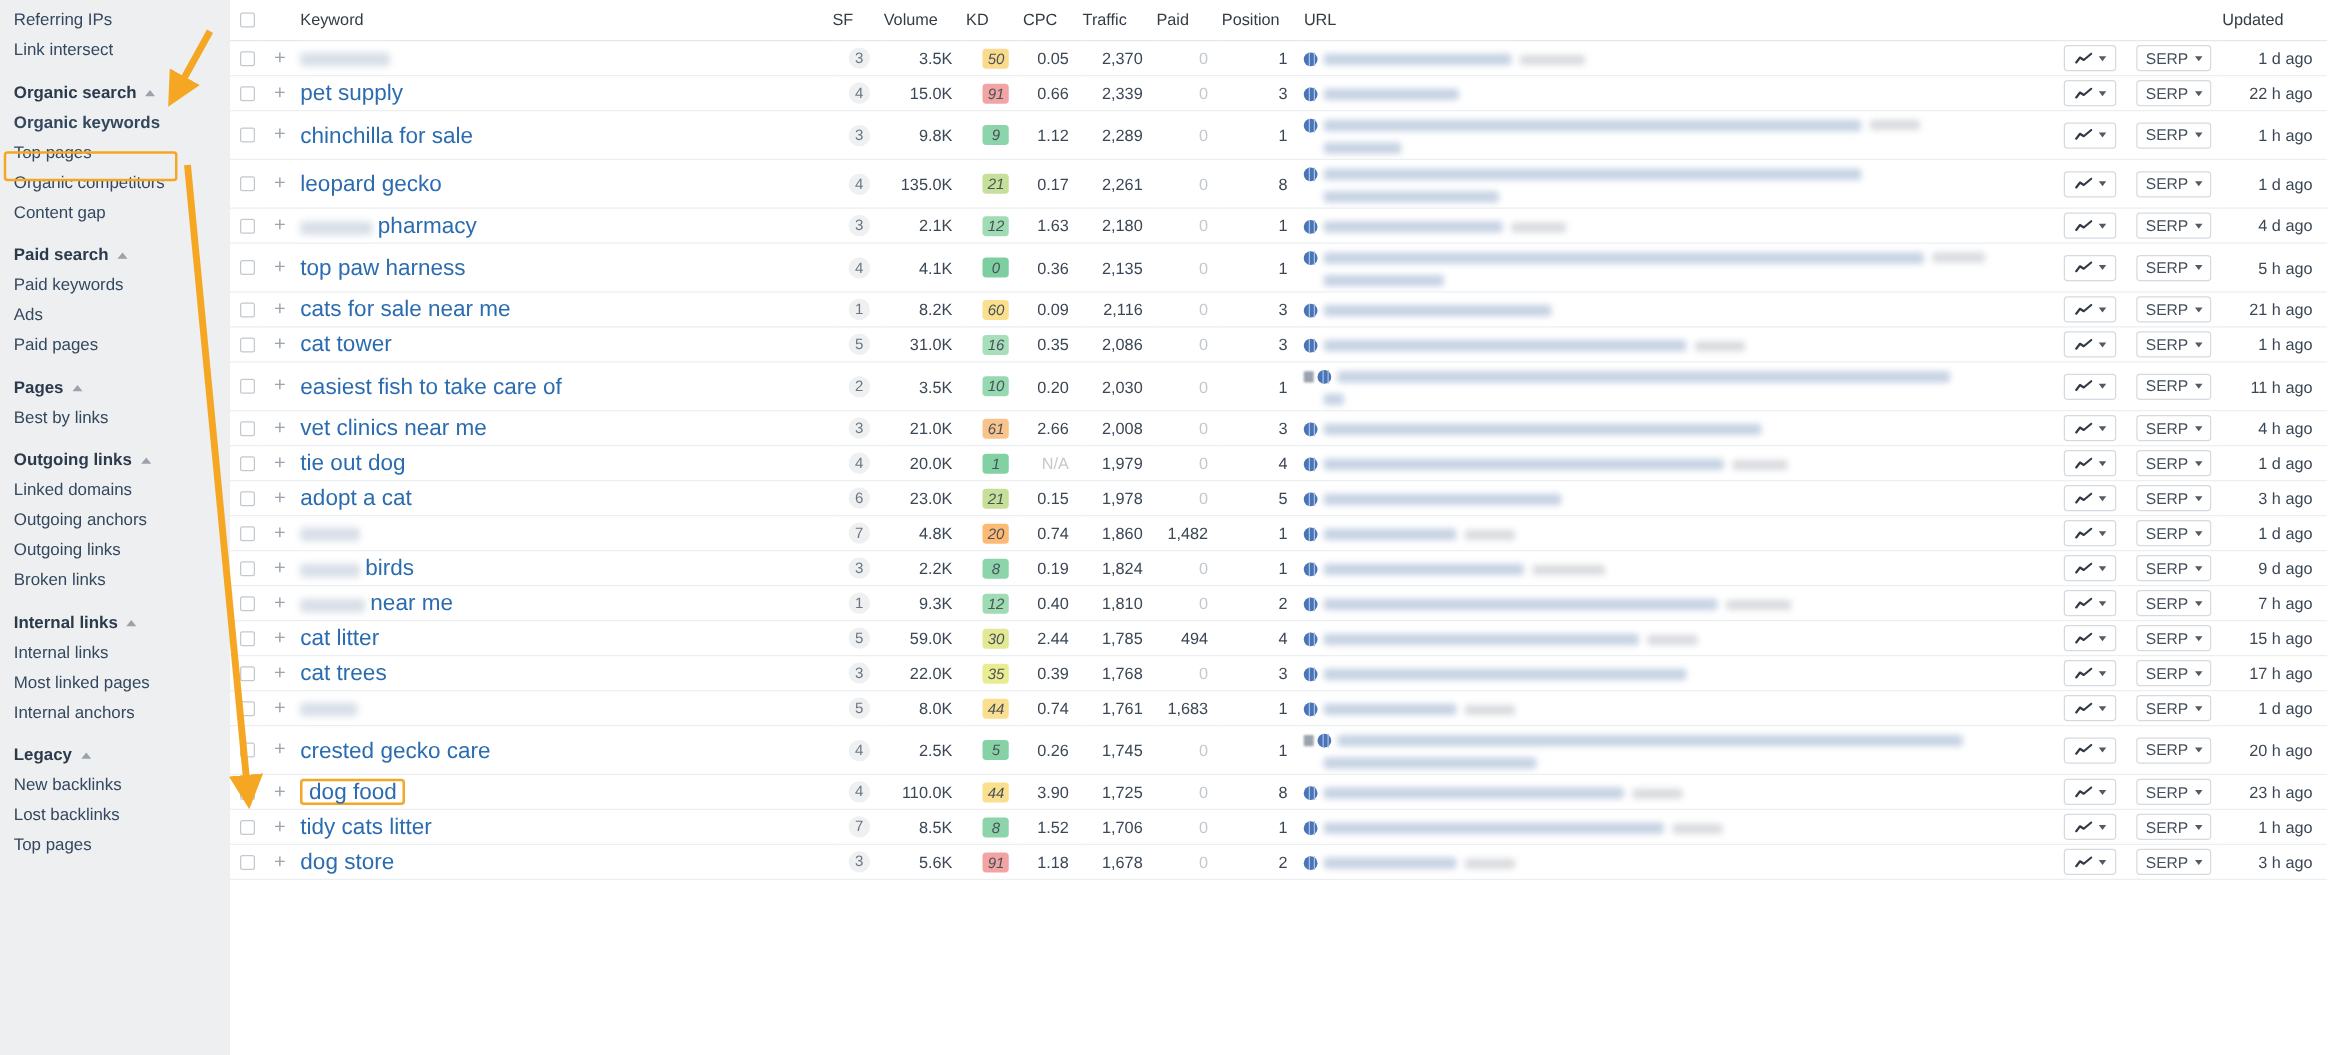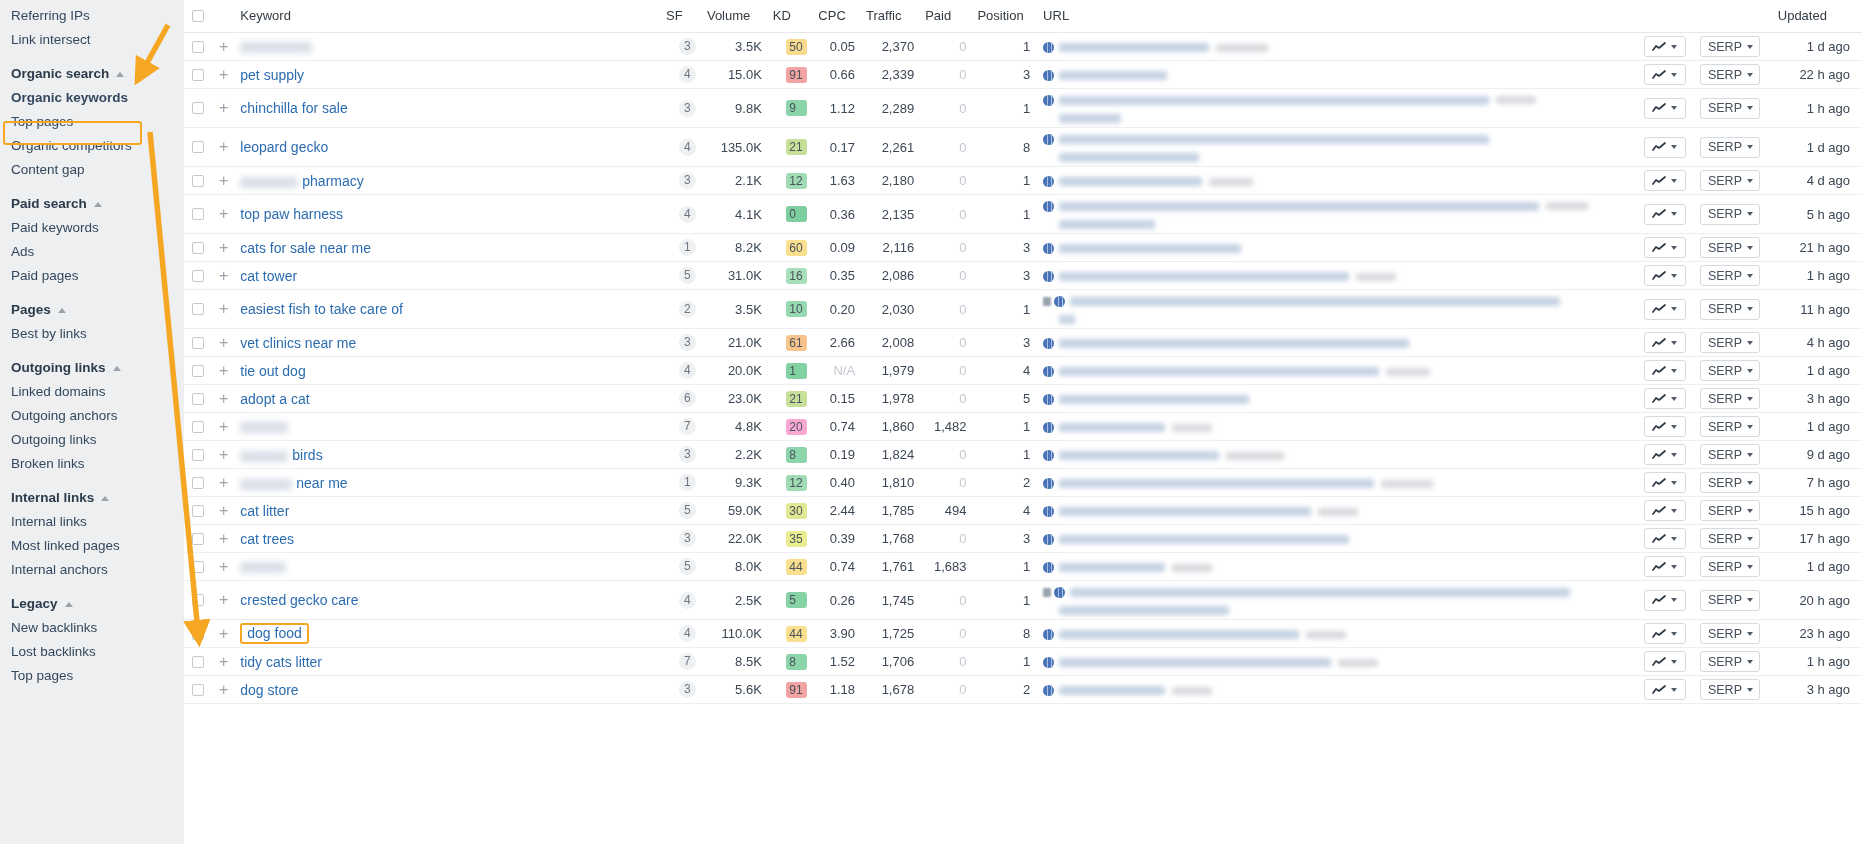--- a/index.html
+++ b/index.html
@@ -128,21 +128,21 @@
     font-size: 16px;
     line-height: 1;
     text-align: center;
     cursor: pointer;
     user-select: none;
   }
   .kwcell { padding-left: 4px; }
   .kwlink {
     color: #2b6cb0;
     text-decoration: none;
-    font-size: 14px;
+    font-size: 18px;
     cursor: pointer;
     text-align: right;
   }
   .kwlink.blur {
     color: transparent;
     background: #b9c4d4;
     border-radius: 3px;
     display: inline-block;
     height: 11px;
     filter: blur(3px);
@@ -171,31 +171,32 @@
     display: inline-block;
     min-width: 17px;
     height: 17px;
     line-height: 17px;
     border-radius: 50%;
     background: #eef0f2;
     color: #6b7682;
     font-size: 12px;
     text-align: center;
   }
-  .cell-c { }
+  .cell-c { text-align: center; }
   .cell-r { text-align: right; padding-right: 11px !important; }
 
   .kd {
     display: inline-block;
     min-width: 21px;
     padding: 1px 3px;
     border-radius: 3px;
     font-size: 12px;
-    text-align: left;
+    text-align: center;
     color: #49525a;
+    font-style: italic;
   }
   .paid0 { color: #c3c9cf; }
   .na { color: #c3c9cf; }
 
   .urlcell { padding-left: 2px; white-space: nowrap; overflow: hidden; }
   .globe {
     width: 11px; height: 11px;
     border-radius: 50%;
     background: #4a74b8;
     display: inline-block;
@@ -667,21 +668,21 @@
             <td class="updcell">3 h ago</td>
           </tr>
           <tr>
             <td>
               <span class="chk"></span>
             </td>
             <td class="plus">+</td>
             <td class="kwcell"><span class="kwlink blur" style="width: 48px;"></span></td>
             <td class="cell-r"><span class="sf">7</span></td>
             <td class="cell-r">4.8K</td>
-            <td class="cell-r" style="padding-right: 7px;"><span class="kd" style="background: #f9a8d4;">20</span></td>
+            <td class="cell-r" style="padding-right: 7px;"><span class="kd" style="background: #fdba74;">20</span></td>
             <td class="cell-r">0.74</td>
             <td class="cell-r">1,860</td>
             <td class="cell-r">1,482</td>
             <td class="cell-r">1</td>
             <td class="urlcell"><span class="globe"></span><span class="urlblur" style="width:106px"></span><span class="urlblur2" style="width:40px"></span></td>
             <td class="cell-c"><span class="btn btn-chart">
                 <svg class="spark" width="14" height="10" viewBox="0 0 14 10">
                   <polyline points="1,8 4,4 7,6 13,1" fill="none" stroke="#2f3a46" stroke-width="1.7" stroke-linecap="round" stroke-linejoin="round"></polyline>
                 </svg>
                 <span class="caret-dn"></span>

